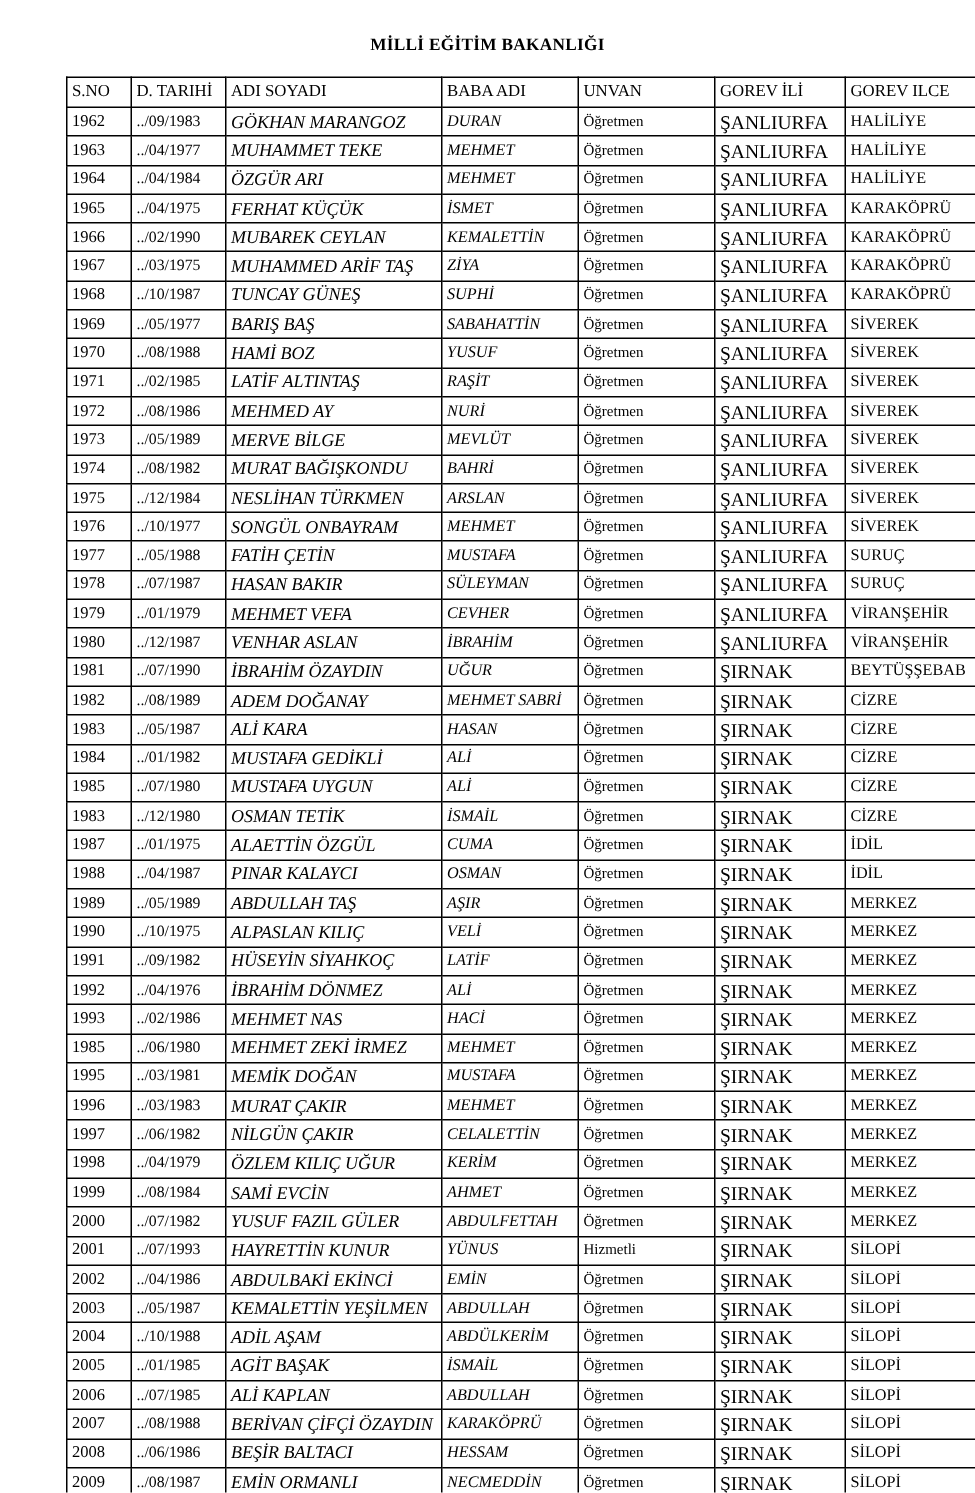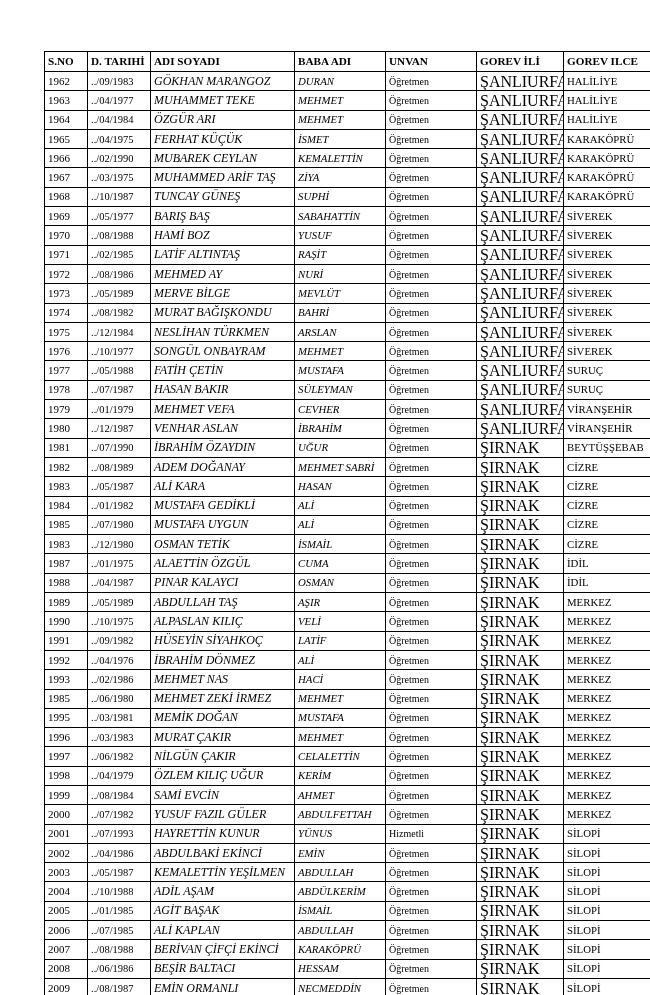--- a/index.html
+++ b/index.html
@@ -46,46 +46,47 @@
     border: 1px solid #000000;
     padding: 0px 3px;
     height: 18.3px;
     line-height: 17px;
     vertical-align: middle;
     overflow: hidden;
     white-space: nowrap;
     font-family: "Liberation Serif", "DejaVu Serif", serif;
   }
   table.records thead th {
-    font-weight: bold;
+    font-weight: normal;
     font-size: 11.2px;
     text-align: left;
     height: 19px;
   }
   th.c-sno, td.c-sno { width: 36px; text-align: left; }
   th.c-dt,  td.c-dt  { width: 56px; }
   th.c-ad,  td.c-ad  { width: 137px; }
   th.c-ba,  td.c-ba  { width: 84px; }
   th.c-un,  td.c-un  { width: 84px; }
   th.c-il,  td.c-il  { width: 80px; }
   th.c-ilce,td.c-ilce{ width: 127px; }
 
   td.c-sno { font-size: 11px; }
   td.c-dt  { font-size: 10.5px; }
   td.c-un  { font-size: 10px; }
   td.c-ad  { font-size: 12px; font-style: italic; }
   td.c-ba  { font-size: 10.8px; font-style: italic; }
-  td.c-il  { font-size: 16px; }
+  td.c-il  { font-size: 13px; }
   td.c-ilce{ font-size: 10.8px; }
 </style>
 </head>
 <body>
 
 <div id="page">
 
+  <div class="doc-title">MİLLİ EĞİTİM BAKANLIĞI</div>
 
   <table class="records">
     <thead>
       <tr>
         <th class="c-sno">S.NO</th>
         <th class="c-dt">D. TARIHİ</th>
         <th class="c-ad">ADI SOYADI</th>
         <th class="c-ba">BABA ADI</th>
         <th class="c-un">UNVAN</th>
         <th class="c-il">GOREV İLİ</th>
@@ -494,21 +495,21 @@
           <td class="c-dt">../07/1985</td>
           <td class="c-ad">ALİ KAPLAN</td>
           <td class="c-ba">ABDULLAH</td>
           <td class="c-un">Öğretmen</td>
           <td class="c-il">ŞIRNAK</td>
           <td class="c-ilce">SİLOPİ</td>
         </tr>
         <tr>
           <td class="c-sno">2007</td>
           <td class="c-dt">../08/1988</td>
-          <td class="c-ad">BERİVAN ÇİFÇİ EKİNCİ</td>
+          <td class="c-ad">BERİVAN ÇİFÇİ ÖZAYDIN</td>
           <td class="c-ba">KARAKÖPRÜ</td>
           <td class="c-un">Öğretmen</td>
           <td class="c-il">ŞIRNAK</td>
           <td class="c-ilce">SİLOPİ</td>
         </tr>
         <tr>
           <td class="c-sno">2008</td>
           <td class="c-dt">../06/1986</td>
           <td class="c-ad">BEŞİR BALTACI</td>
           <td class="c-ba">HESSAM</td>

